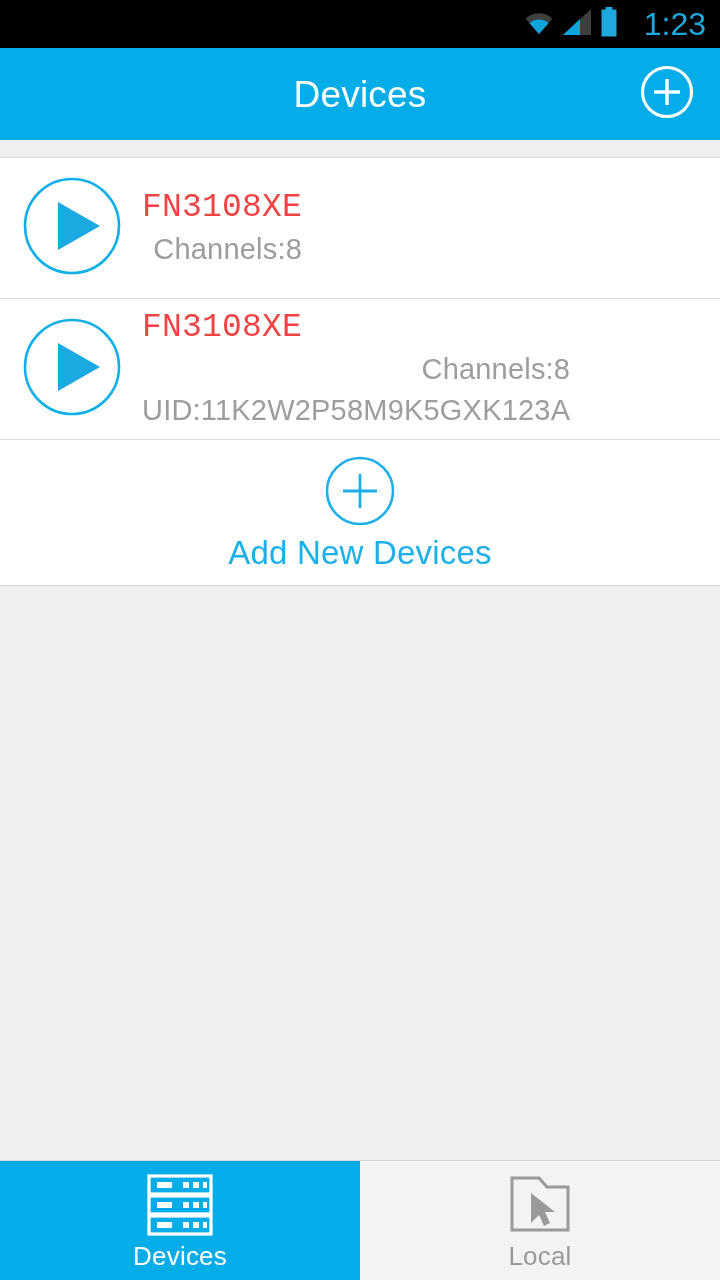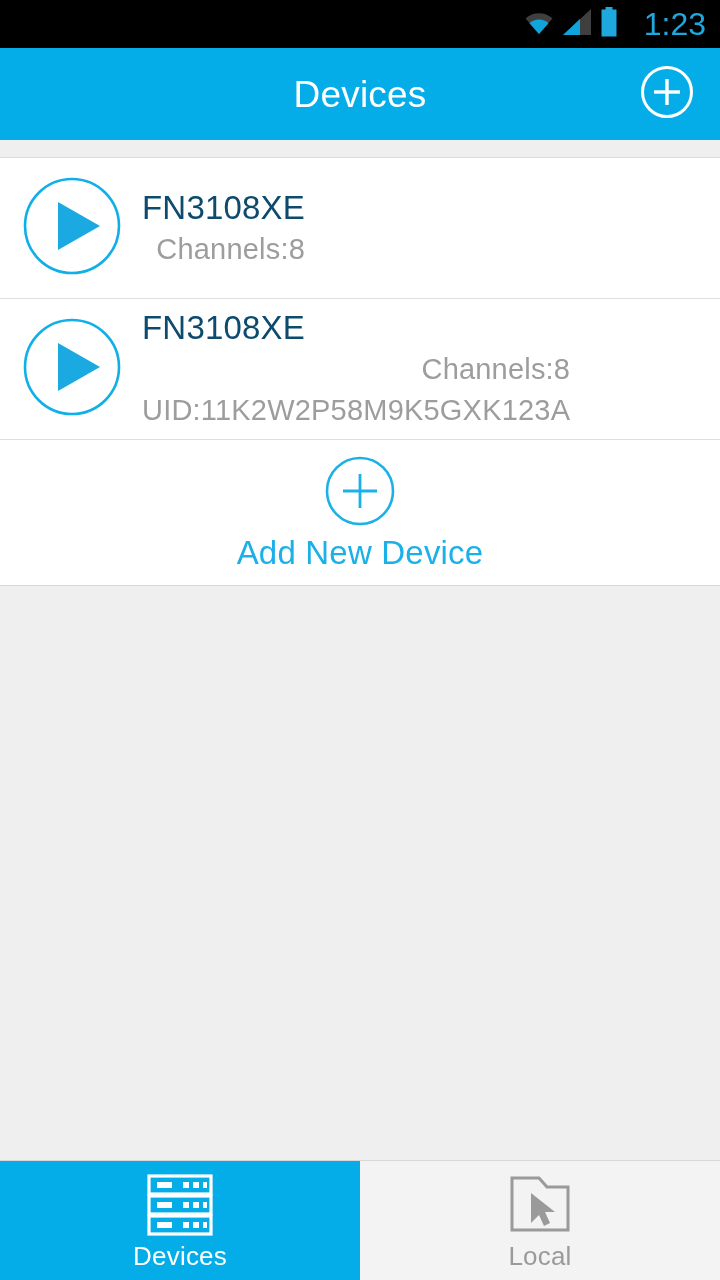--- a/index.html
+++ b/index.html
@@ -110,24 +110,25 @@
     align-items: center;
     justify-content: center;
   }
   .device-info {
     margin-left: 18px;
     display: flex;
     flex-direction: column;
     justify-content: center;
   }
   .device-name {
-    color: #0c4a6e;
+    color: #ef4444;
     font-size: 33px;
     line-height: 42px;
     letter-spacing: 0.2px;
+    font-family: Liberation Mono, monospace;
   }
   .device-sub {
     color: #9d9d9d;
     font-size: 29px;
     line-height: 41px;
     letter-spacing: 0.2px;
     text-align: right;
   }
 
   
@@ -283,21 +284,21 @@
     </div>
 
     <div class="add-new">
       <div class="add-new-circle">
         <svg width="72" height="72" viewBox="0 0 72 72">
           <circle cx="36" cy="36" r="33" fill="none" stroke="#1bb0e8" stroke-width="2.6"></circle>
           <line x1="36" y1="19" x2="36" y2="53" stroke="#1bb0e8" stroke-width="2.8"></line>
           <line x1="19" y1="36" x2="53" y2="36" stroke="#1bb0e8" stroke-width="2.8"></line>
         </svg>
       </div>
-      <div class="add-new-label">Add New Device</div>
+      <div class="add-new-label">Add New Devices</div>
     </div>
 
   </div>
 
   <div class="filler"></div>
 
   <div class="bottomnav">
 
     <div class="navtab active">
       <div class="navtab-icon">

